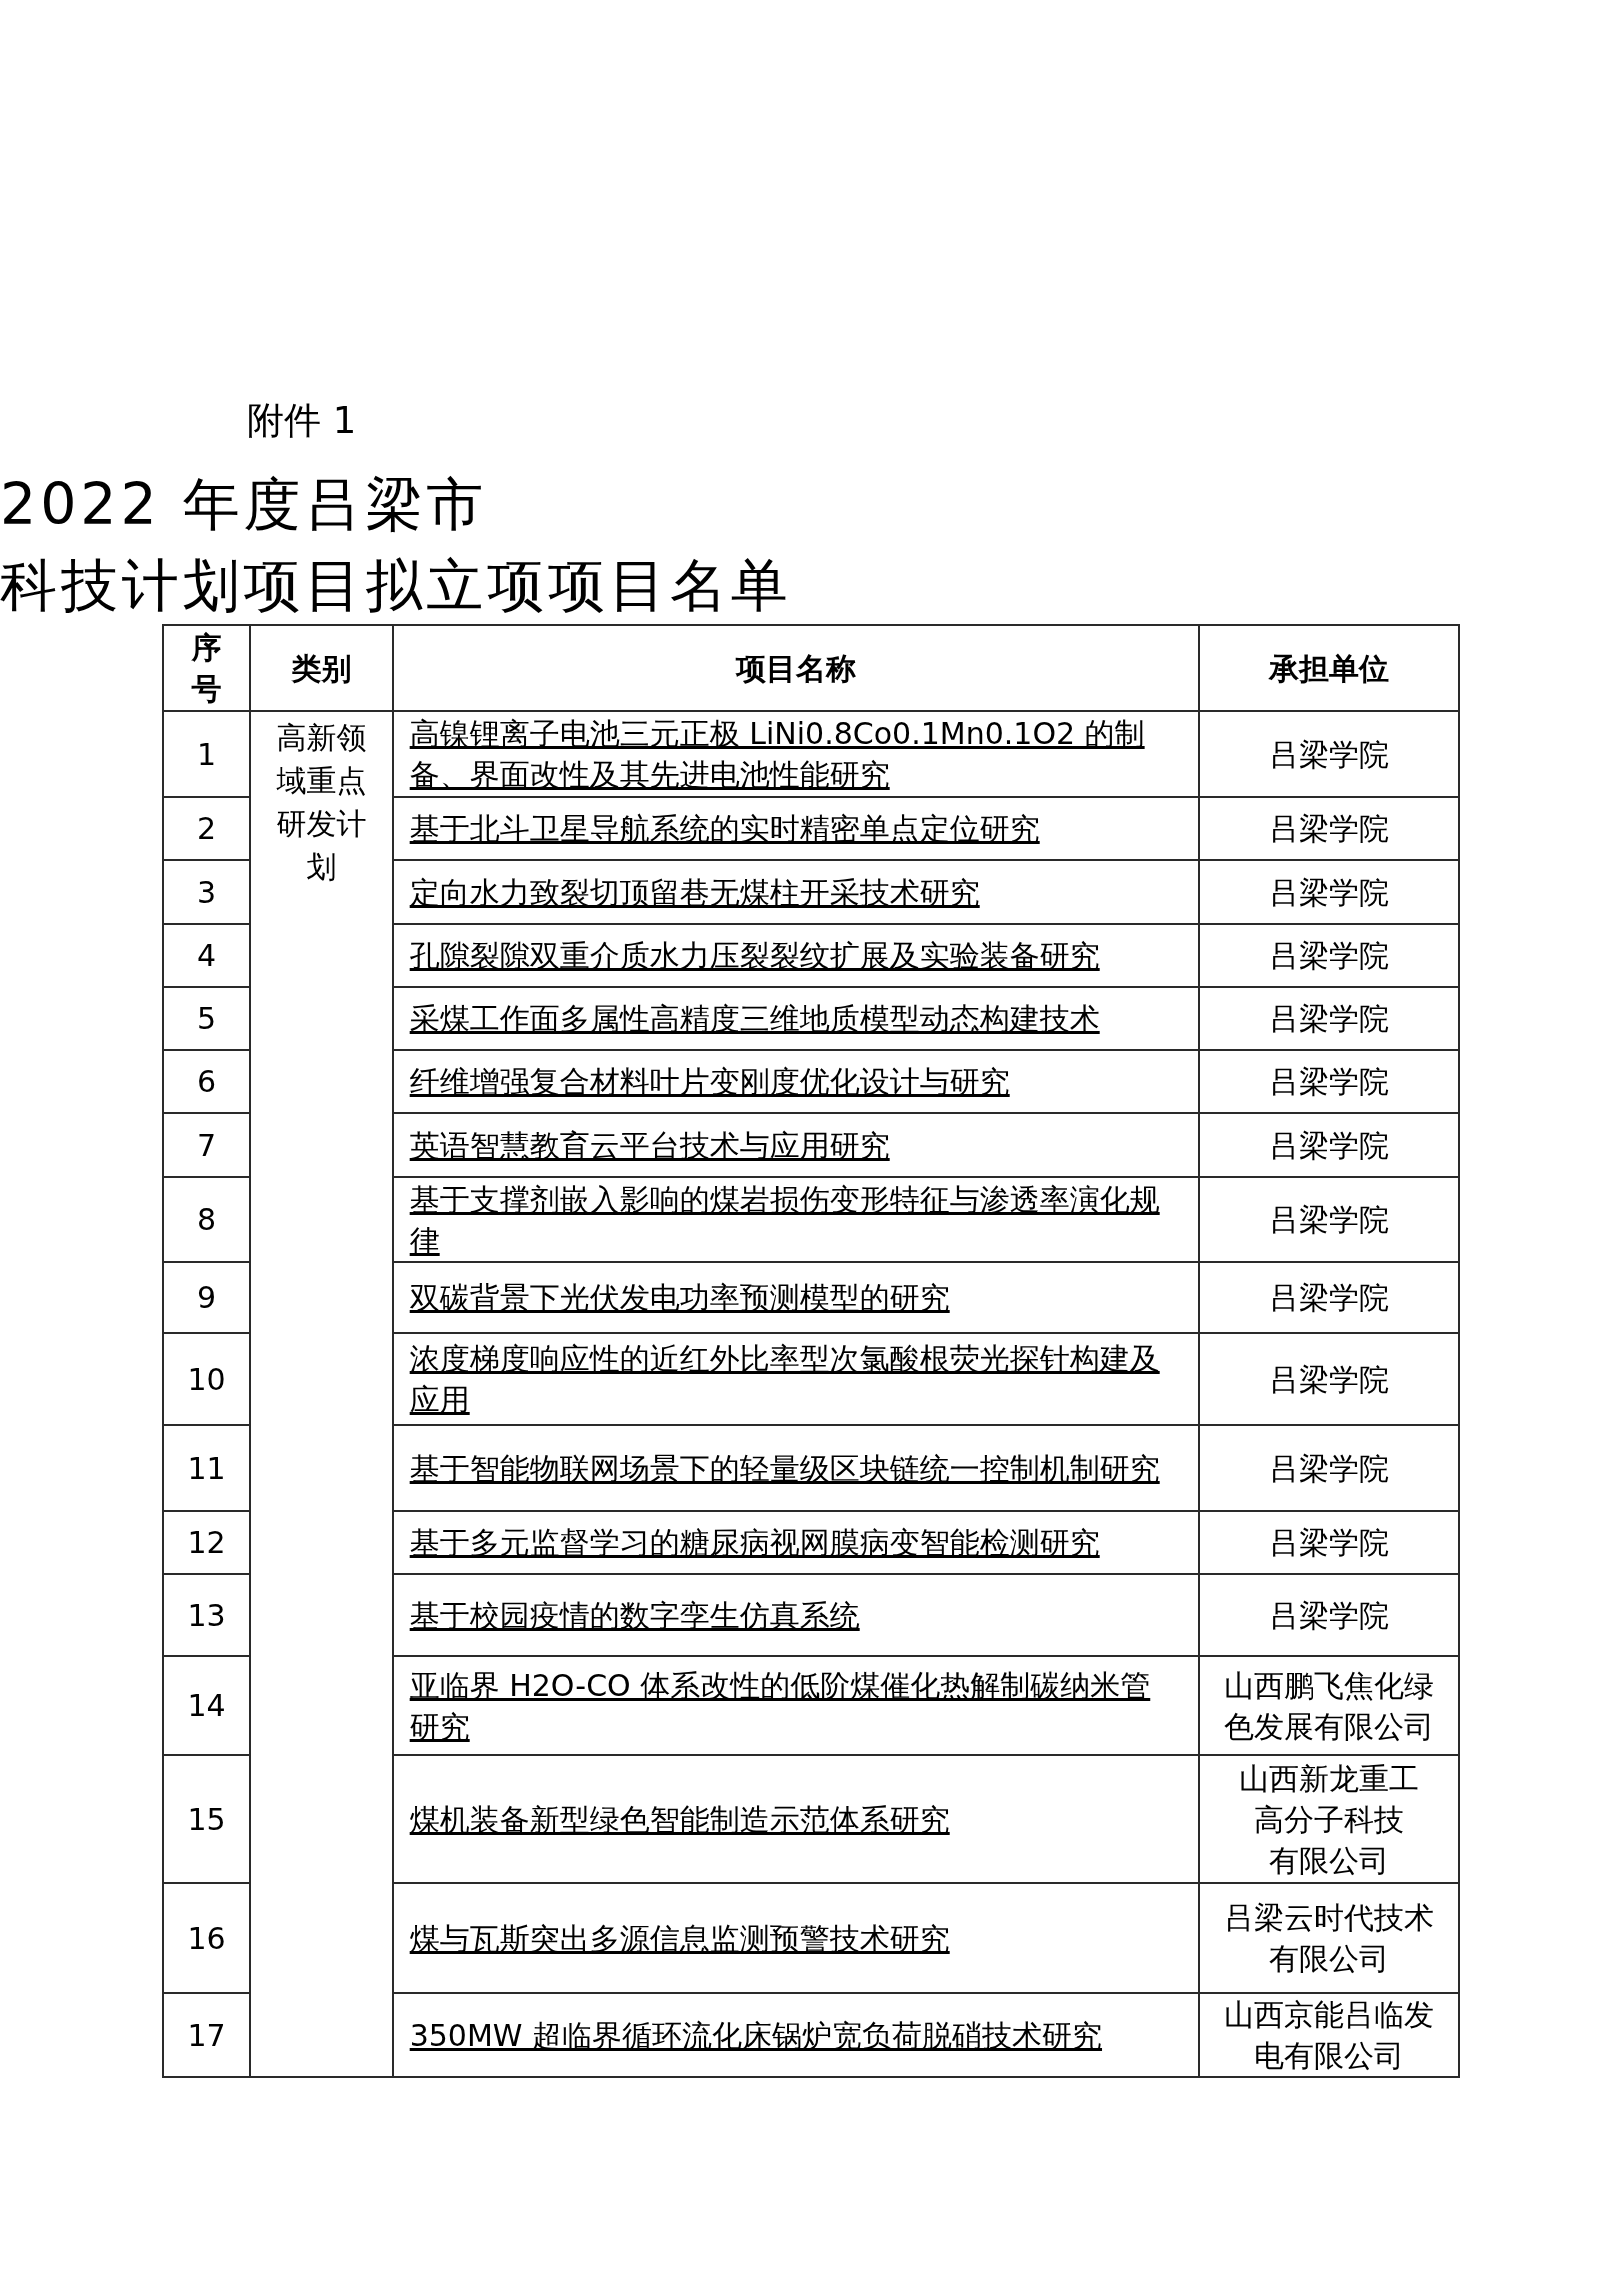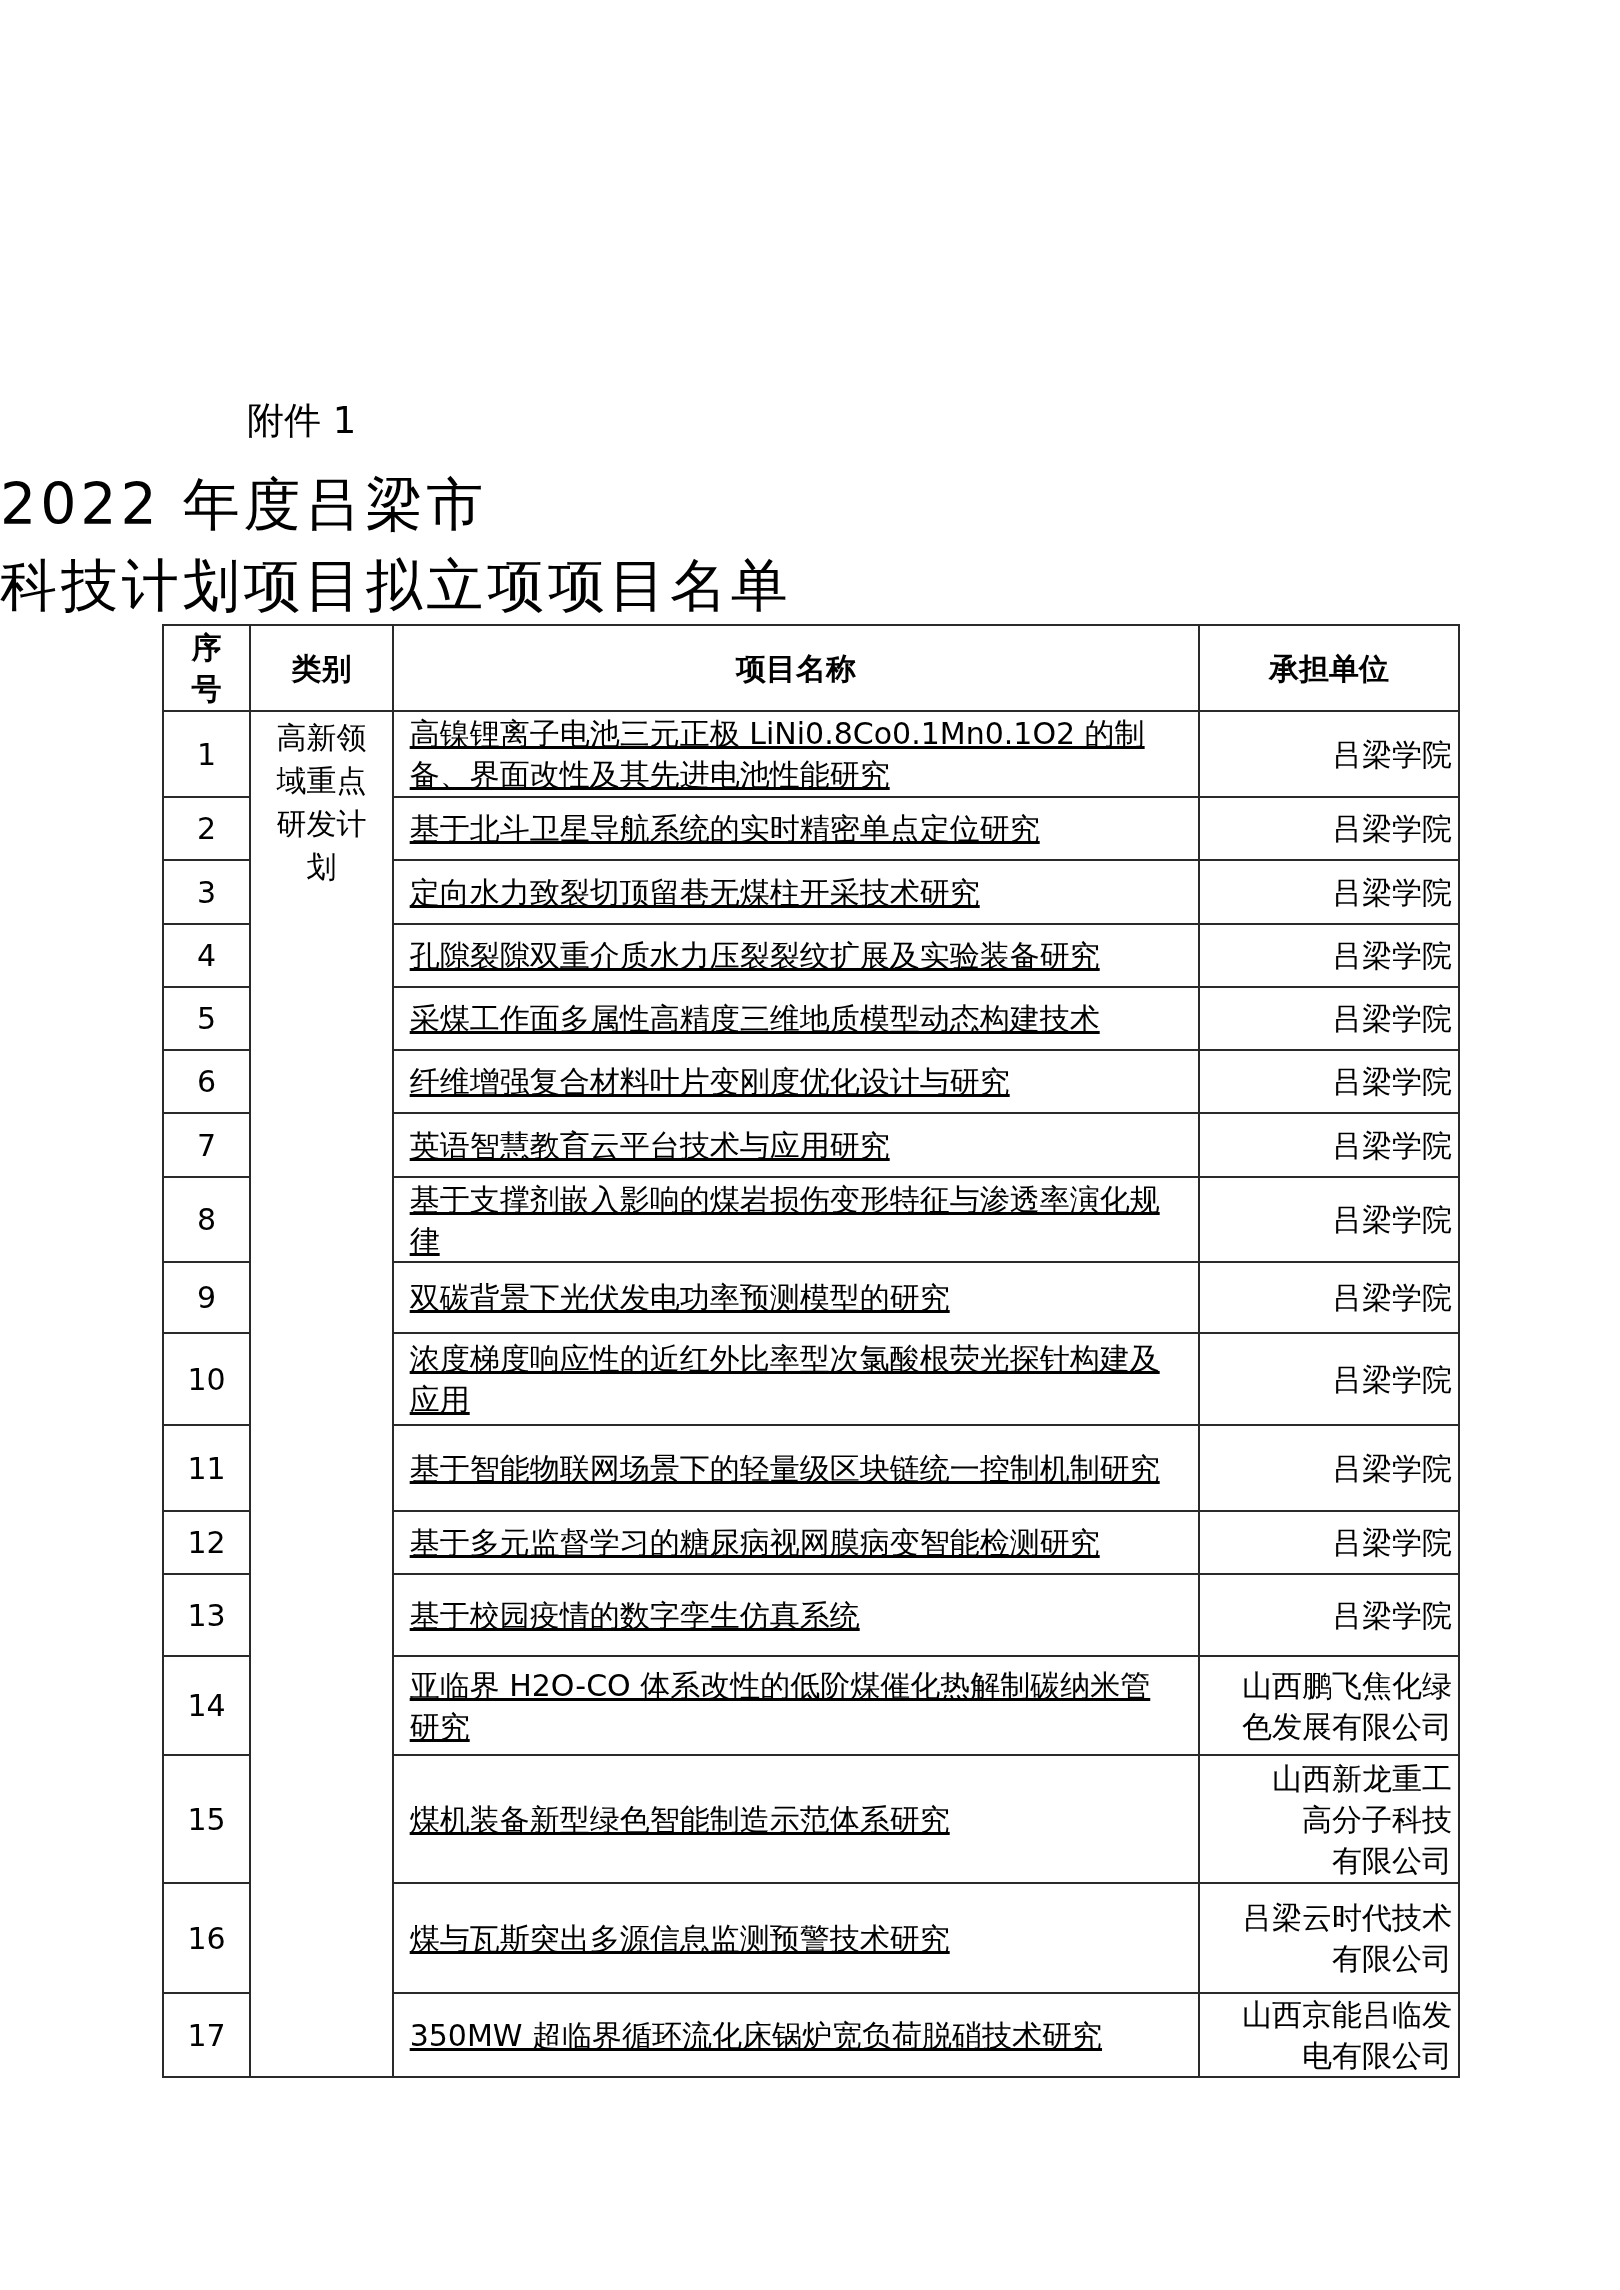--- a/index.html
+++ b/index.html
@@ -81,21 +81,21 @@
     line-height: 43px;
   }
   .cell-name {
     text-align: left;
     padding-left: 15.7px !important;
     padding-right: 25.5px !important;
     word-break: break-all;
     text-decoration: underline;
   }
   .cell-unit {
-    text-align: right;
+    text-align: center;
     padding: 0 5.9px !important;
   }
   .unit-line { display: block; }
 </style>
 </head>
 <body>
 
 <div class="attachment-label">附件 1</div>
 <div class="title-line title-line-1">2022 年度吕梁市</div>
 <div class="title-line title-line-2">科技计划项目拟立项项目名单</div>

